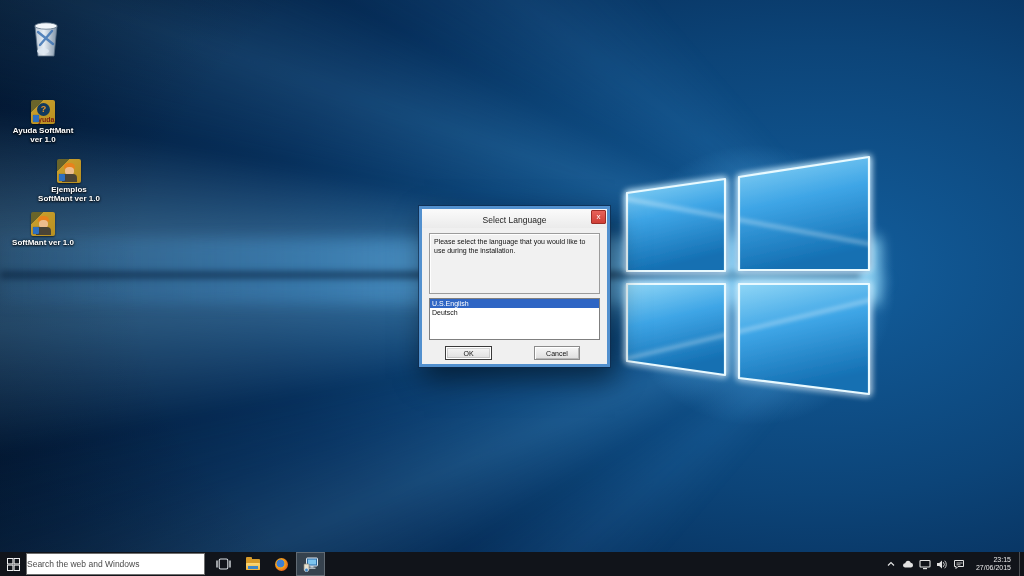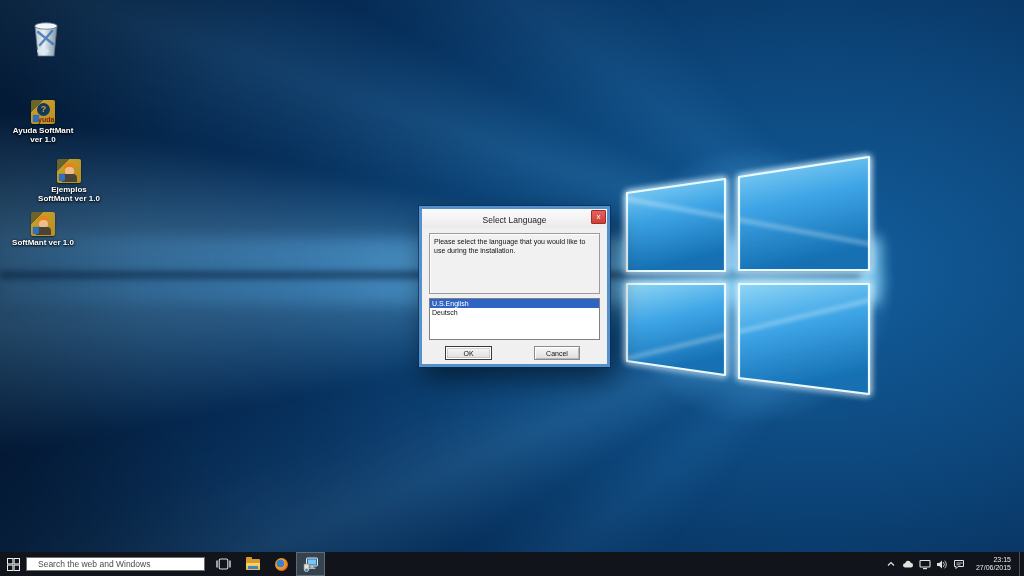--- a/index.html
+++ b/index.html
@@ -96,22 +96,22 @@
   .dlg-btn.ok { left:23px; width:47px; border:1px solid #3a3a3a;
     box-shadow:inset 0 0 0 1px #fff, inset 0 0 0 2px rgba(120,120,120,0.25); }
   .dlg-btn.cancel { left:112px; width:46px; border:1px solid #8b8b8b;
     box-shadow:inset 1px 1px 0 #fff, inset -1px -1px 0 #b8b8b8; }
 
   
   .taskbar { position:absolute; left:0; bottom:0; width:1024px; height:24px;
     background:#11141a; display:flex; align-items:center; }
   .tb-start { width:26px; height:24px; display:flex; align-items:center;
     justify-content:center; cursor:pointer; }
-  .tb-search { width:179px; height:14px; background:#fff; border:1px solid #6e6e6e;
-    font-size:8.5px; color:#3c3c3c; padding:0 0 0 11px; font-family:inherit; }
+  .tb-search { width:179px; height:22px; background:#fff; border:1px solid #6e6e6e;
+    font-size:8.5px; color:#3c3c3c; padding:0 0 0 0; font-family:inherit; }
   .tb-search::placeholder { color:#4a4a4a; opacity:1; }
   .tb-btn { width:29px; height:24px; display:flex; align-items:center;
     justify-content:center; cursor:pointer; }
   .tb-btn.active { background:rgba(150,185,215,0.28);
     box-shadow:inset 0 0 0 1px rgba(255,255,255,0.22); }
   .ff-icon { width:13px; height:13px; border-radius:50%;
     background:radial-gradient(circle at 42% 42%,
       #3f7fd2 0 34%, #f2a51e 40%, #e8641a 72%, #d14b10 100%); }
   .folder-icon { position:relative; width:14px; height:11px; }
   .folder-back { position:absolute; inset:0; background:#d79b2a;

